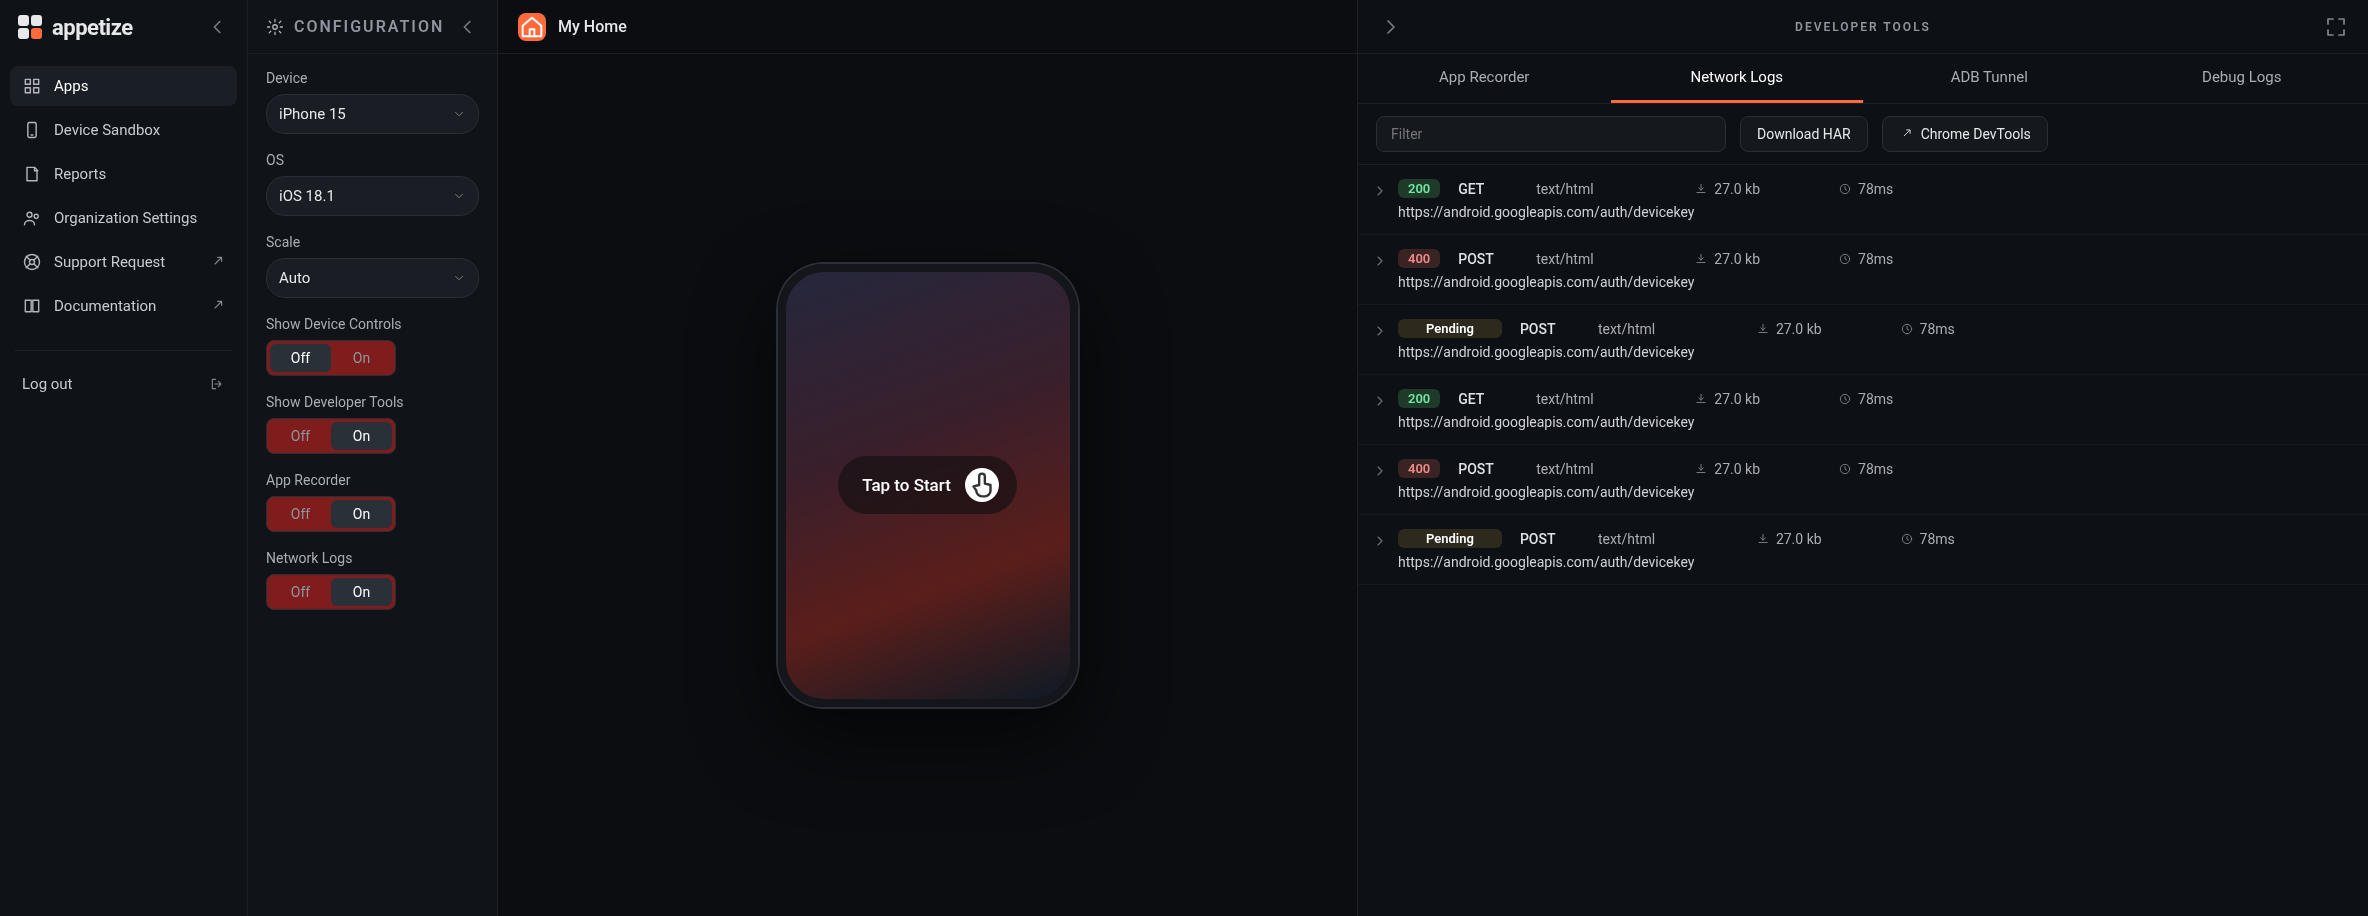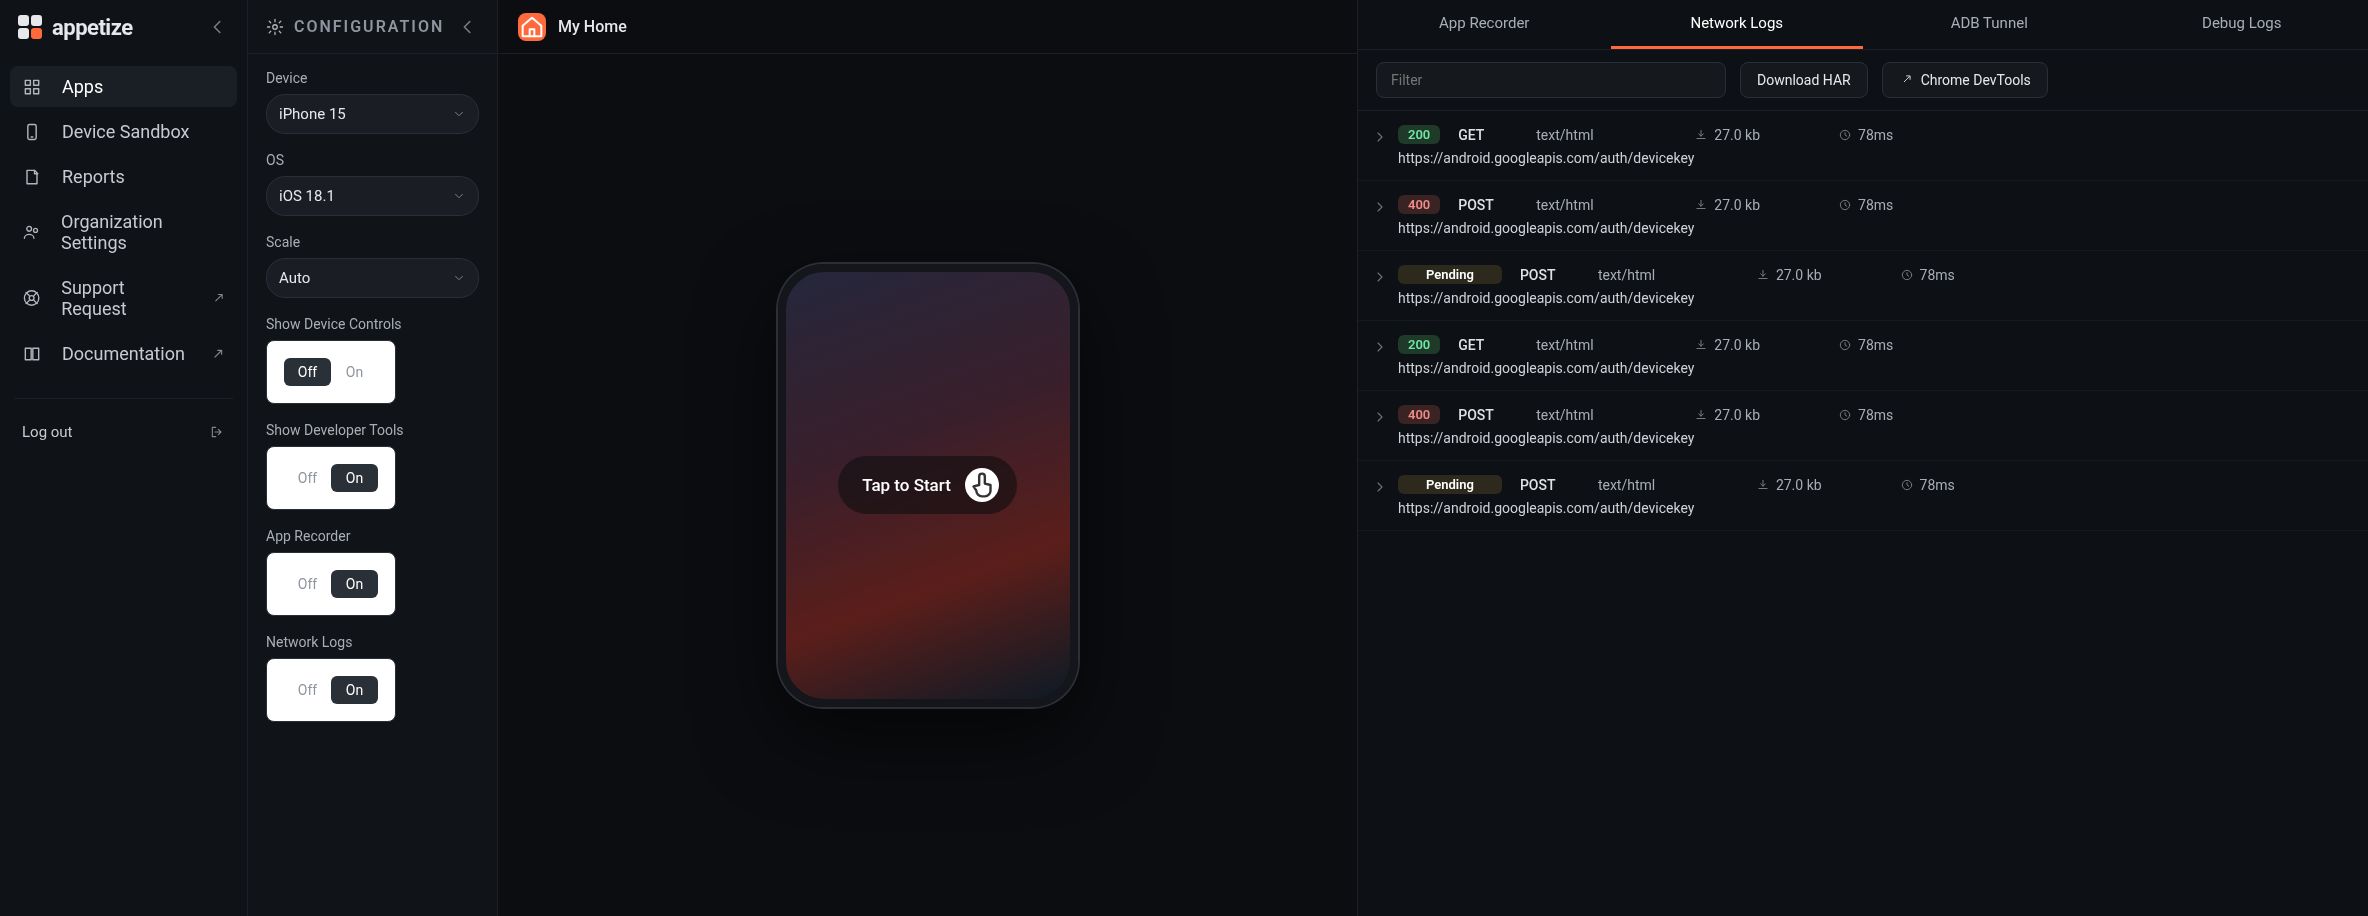--- a/index.html
+++ b/index.html
@@ -36,24 +36,24 @@
   margin-right: 10px;
 }
 .logo-mark span { background: #e6e8eb; border-radius: 3px; }
 .logo-mark span:nth-child(4){ background: #ff6a3c; }
 .logo-text { font-size: 22px; font-weight: 700; letter-spacing: -0.5px; }
 .sidebar-collapse { margin-left: auto; opacity: 0.55; cursor: pointer; width:22px; height:22px; display:flex; align-items:center; justify-content:center;}
 .nav { padding: 12px 10px; display: flex; flex-direction: column; gap: 4px; }
 .nav-item {
   display: flex;
   align-items: center;
-  gap: 20px;
+  gap: 12px;
   padding: 10px 12px;
   border-radius: 8px;
-  font-size: 18px;
+  font-size: 15px;
   color: #c7cbd1;
   cursor: pointer;
 }
 .nav-item.active { background: #1a1f25; color: #ffffff; }
 .nav-icon { width: 20px; height: 20px; display: flex; align-items:center; justify-content:center; opacity:0.85;}
 .nav-divider { height: 1px; background: #1c2026; margin: 12px 14px; }
 .logout {
   padding: 12px 22px;
   display: flex;
   align-items: center;
@@ -93,21 +93,21 @@
   border-radius: 19px;
   height: 40px;
   display: flex;
   align-items: center;
   padding: 0 12px;
   color: #e6e8eb;
   font-size: 15px;
   cursor: pointer;
 }
 .select .chev { margin-left:auto; opacity:.55;}
-.toggle-group { display:flex; background:#ffffff; border-radius:8px; padding:17px; width:130px; border:1px solid #2a2f37;}
+.toggle-group { display:flex; background:#7f1d1d; border-radius:8px; padding:3px; width:130px; border:1px solid #2a2f37;}
 .toggle-opt { flex:1; text-align:center; padding:6px 0; font-size:14px; color:#8f959e; border-radius:6px; cursor:pointer;}
 .toggle-opt.active { background:#2a3038; color:#fff; }
 
 .stage {
   flex: 1 0 860px;
   max-width: 860px;
   background: #0b0d10;
   border-right: 1px solid #1c2026;
   display: flex;
   flex-direction: column;
@@ -412,20 +412,33 @@
           <svg viewBox="0 0 24 24" style="stroke:#333">
               <path d="M10 12V6a2 2 0 0 1 4 0v5l4 1v4a4 4 0 0 1-4 4h-2a4 4 0 0 1-4-4l-2-3 4-1z"></path>
             </svg>
         </span>
       </div>
     </div>
   </div>
 </section>
 
 <section class="devtools">
+  <div class="dt-header">
+    <div class="dt-expand">
+      <svg viewBox="0 0 24 24">
+          <path d="M10 6l6 6-6 6"></path>
+        </svg>
+    </div>
+    <div class="dt-title">DEVELOPER TOOLS</div>
+    <div class="dt-fullscreen">
+      <svg viewBox="0 0 24 24">
+          <path d="M4 9V4h5M20 9V4h-5M4 15v5h5M20 15v5h-5"></path>
+        </svg>
+    </div>
+  </div>
 
   <div class="dt-tabs">
     <div class="dt-tab">App Recorder</div>
     <div class="dt-tab active">Network Logs</div>
     <div class="dt-tab">ADB Tunnel</div>
     <div class="dt-tab">Debug Logs</div>
   </div>
 
   <div class="dt-toolbar">
     <input class="filter-input" placeholder="Filter" style="">

